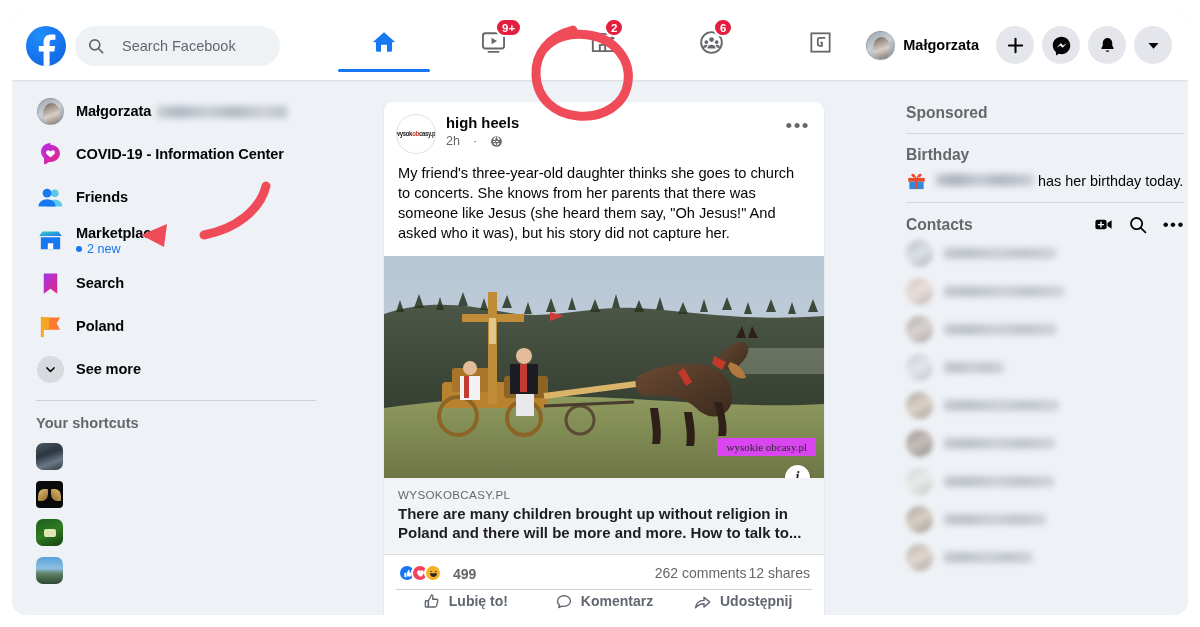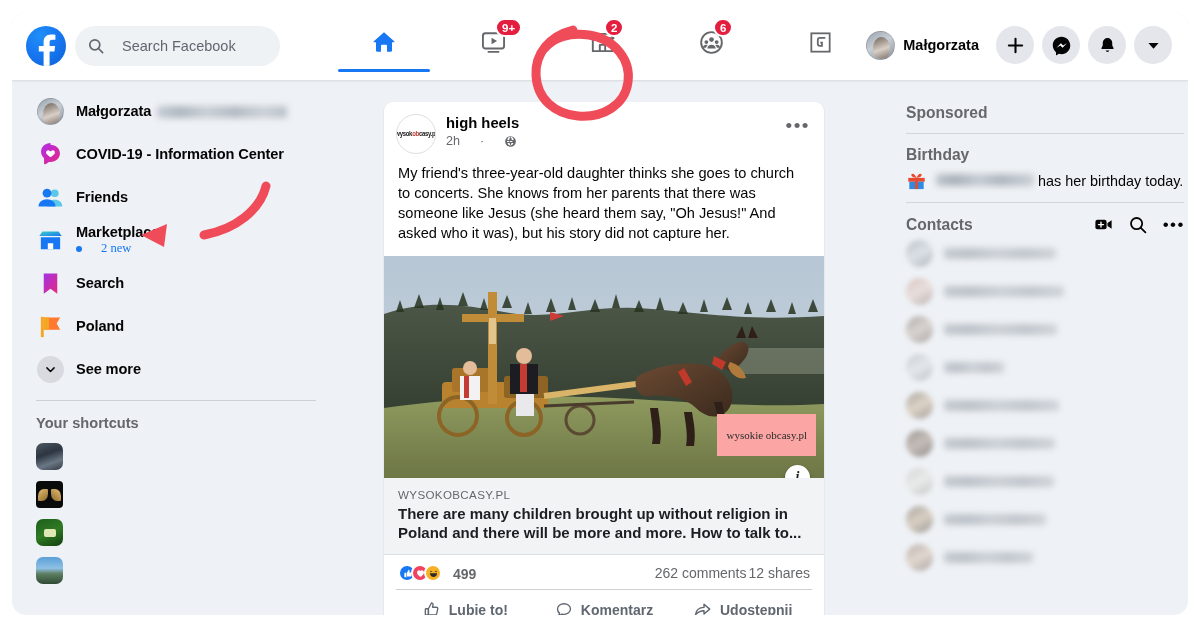--- a/index.html
+++ b/index.html
@@ -93,68 +93,68 @@
     margin-bottom: 5px;
   }
   .side-row .ico { width: 28px; height: 28px; flex: none; display: flex; align-items: center; justify-content: center; }
   .side-row .lbl { font-size: 14.6px; color: #050505; font-weight: bold; letter-spacing: -.1px; }
   .blurname {
     display: inline-block; height: 12px; width: 130px; margin-left: 6px;
     border-radius: 3px;
     background: linear-gradient(90deg,#c6ccd3,#aeb6bf 18%,#c9ced5 38%,#b3bac2 60%,#ccd1d7 82%,#b9c0c7);
     filter: blur(3px); vertical-align: middle;
   }
-  .sub-new { font-size: 12.6px; color: #1877f2; display: flex; align-items: center; gap: 19px; margin-top: 1px; font-family: Liberation Serif, serif; }
+  .sub-new { font-size: 12.6px; color: #1877f2; display: flex; align-items: center; gap: 5px; margin-top: 1px; }
   .sub-new .dot { width: 6px; height: 6px; border-radius: 50%; background: #1877f2; display: inline-block; }
   .mk-text { display: flex; flex-direction: column; justify-content: center; }
   .divider { height: 1px; background: #ced0d4; margin: 12px 10px 0 10px; width: 280px; }
   .shortcuts-title { font-size: 14.6px; color: #65676b; font-weight: bold; margin: 14px 0 6px 10px; }
   .sc-row { display: flex; align-items: center; gap: 12px; height: 38px; padding-left: 10px; border-radius: 8px; cursor: pointer; }
   .sc-thumb { width: 27px; height: 27px; border-radius: 7px; flex: none; }
 
   .feed { position: absolute; left: 372px; top: 90px; width: 440px; }
   .card { background: #fff; border-radius: 9px; box-shadow: 0 1px 2px rgba(0,0,0,.14); overflow: hidden; }
   .post-head { display: flex; align-items: flex-start; padding: 12px 18px 0 12px; position: relative; }
   .pg-av {
     width: 40px; height: 40px; border-radius: 50%; background: #fff;
     border: 1px solid #dcdfe3; display: flex; align-items: center; justify-content: center;
     flex: none; overflow: hidden;
   }
   .pg-av .logo-txt { font-size: 6px; font-weight: bold; color: #1a1a1a; letter-spacing: -.3px; transform: scaleY(1.1); }
   .pg-av .logo-txt b { color: #c0392b; }
   .post-head .meta { margin-left: 10px; }
   .pg-name { font-size: 14.8px; font-weight: bold; color: #050505; line-height: 1.3; }
-  .pg-sub { font-size: 12.6px; color: #65676b; display: flex; align-items: center; gap: 20px; margin-top: 1px; }
+  .pg-sub { font-size: 12.6px; color: #65676b; display: flex; align-items: center; gap: 13px; margin-top: 1px; }
   .dots-btn { position: absolute; right: 14px; top: 14px; color: #65676b; font-size: 19px; letter-spacing: 1.5px; line-height: 1; cursor: pointer; }
   .post-body { padding: 10px 14px 12px 14px; font-size: 14.6px; color: #050505; line-height: 1.37; }
   .post-img { width: 440px; height: 222px; position: relative; overflow: hidden; display: block; }
   .watermark {
     position: absolute; right: 8px; bottom: 22px;
-    background: #fca5a5; color: #2b2b2b; font-size: 11px;
-    padding: 15px 9px; font-family: "Liberation Serif", serif;
+    background: #d946ef; color: #2b2b2b; font-size: 11px;
+    padding: 3px 9px; font-family: "Liberation Serif", serif;
   }
   .info-btn {
     position: absolute; right: 14px; bottom: -12px; width: 25px; height: 25px;
     border-radius: 50%; background: #fff; box-shadow: 0 1px 3px rgba(0,0,0,.3);
     display: flex; align-items: center; justify-content: center;
     font-family: "Liberation Serif", serif; font-style: italic; font-weight: bold;
     font-size: 14px; color: #1c1e21; cursor: pointer; z-index: 5;
   }
   .link-meta { background: #f2f3f5; padding: 10px 14px 12px 14px; border-bottom: 1px solid #dadde1; }
   .link-dom { font-size: 11.6px; color: #65676b; letter-spacing: .35px; text-transform: uppercase; }
   .link-title { font-size: 15px; font-weight: bold; color: #1c1e21; line-height: 1.27; margin-top: 3px; }
   .counts { display: flex; align-items: center; justify-content: space-between; padding: 9px 14px 7px 14px; }
   .reacts { display: flex; align-items: flex-end; gap: 8px; font-weight: bold; }
   .rpile { display: flex; }
   .rb { width: 18px; height: 18px; border-radius: 50%; border: 2px solid #fff; display: flex; align-items: center; justify-content: center; font-size: 10px; }
   .rb:not(:first-child) { margin-left: -5px; }
   .cnum { font-size: 14px; color: #65676b; margin-left: 3px; }
   .cmeta { font-size: 14px; color: #65676b; display: flex; gap: 2px; }
   .actions { display: flex; border-top: 1px solid #ced0d4; margin: 0 12px; padding: 3px 0 5px 0; }
-  .act { flex: 1; display: flex; align-items: center; justify-content: center; gap: 8px; height: 33px; border-radius: 6px; cursor: pointer; }
+  .act { flex: 1; display: flex; align-items: flex-start; justify-content: center; gap: 8px; height: 33px; border-radius: 6px; cursor: pointer; }
   .act span { font-size: 14px; font-weight: bold; color: #606770; }
 
   .right-col { position: absolute; left: 894px; top: 92px; width: 285px; }
   .rc-head { font-size: 15.6px; color: #65676b; font-weight: bold; margin-bottom: 6px; }
   .rc-div { height: 1px; background: #d3d7dc; margin: 11px 0 12px 0; width: 278px; }
   .bday { display: flex; align-items: center; gap: 9px; font-size: 14.4px; color: #050505; }
   .bname {
     display: inline-block; height: 12px; width: 98px; border-radius: 3px;
     background: linear-gradient(90deg,#bfc5cc,#a9b1b9 20%,#c6cbd2 44%,#b0b7bf 66%,#cbd0d6);
     filter: blur(3.2px);

